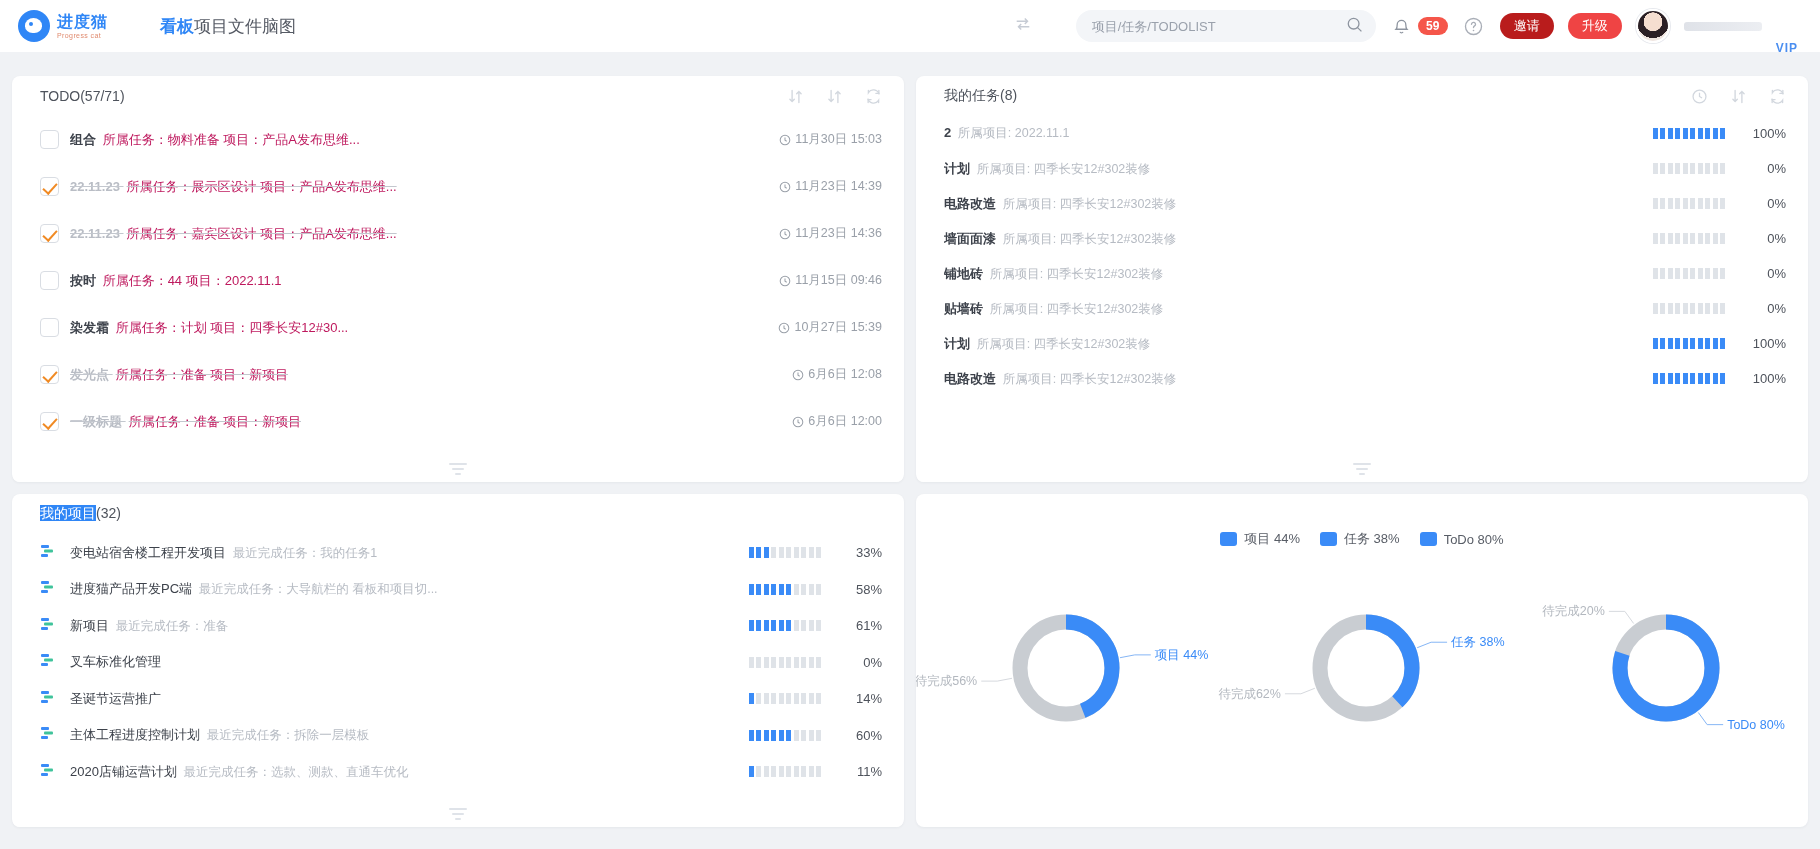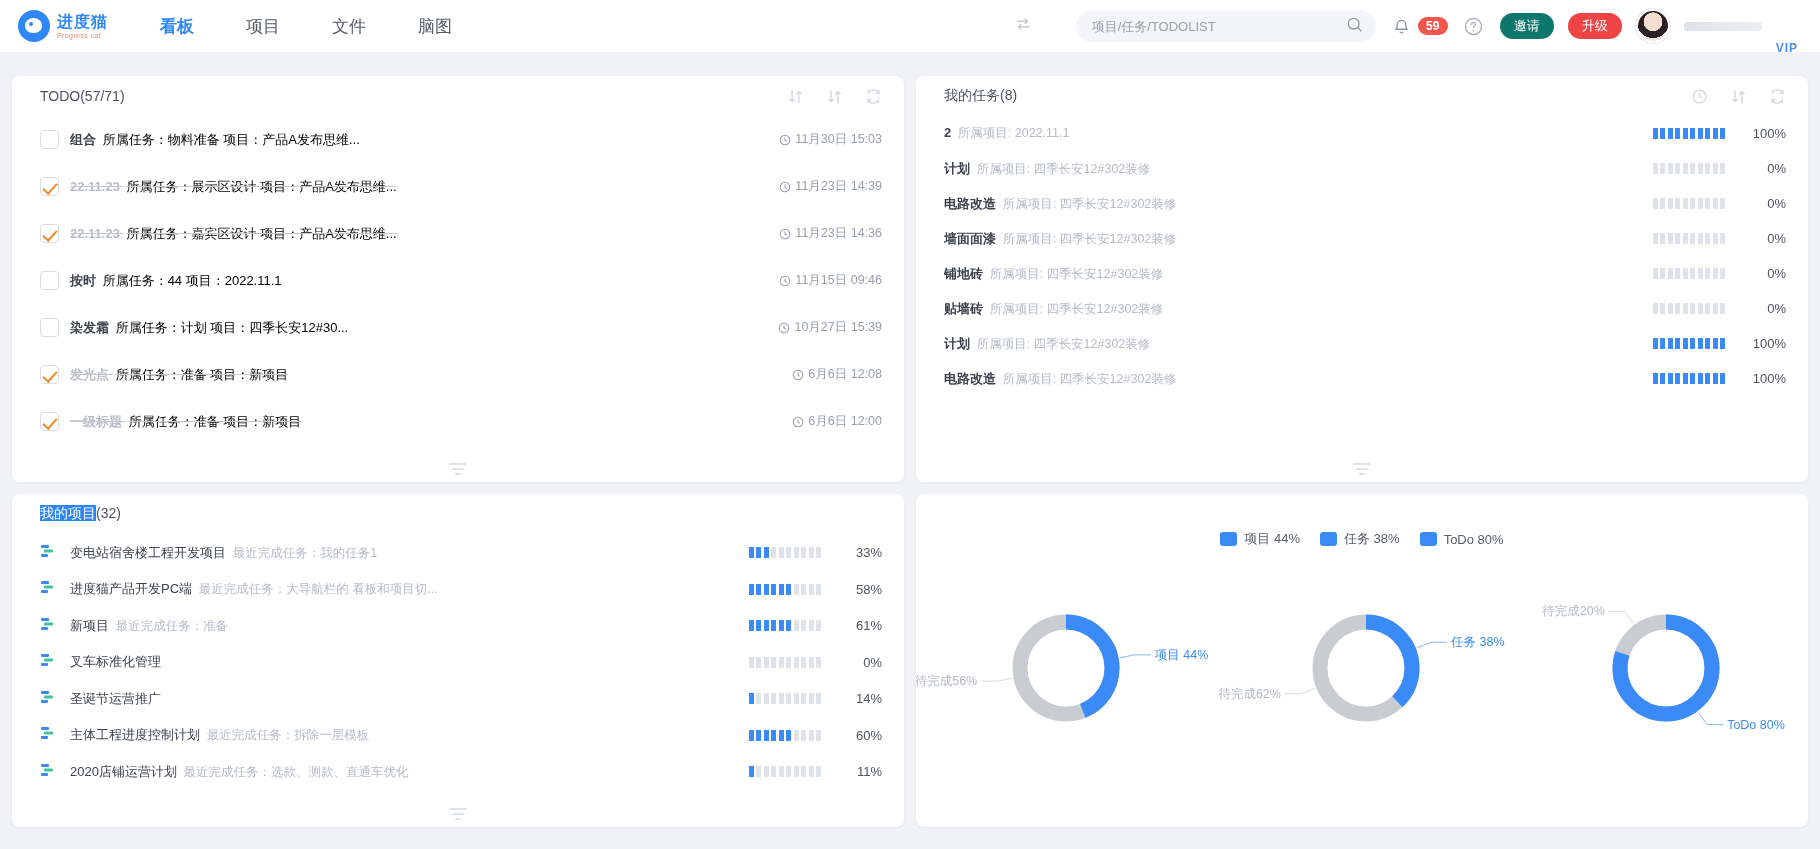--- a/index.html
+++ b/index.html
@@ -28,21 +28,21 @@
     background: #fff;
   }
   .brand-logo::before {
     content: ""; position: absolute; left: 11px; top: 12px;
     width: 4px; height: 4px; border-radius: 50%; background: #2f86f6; z-index: 2;
   }
   .brand-text { line-height: 1; }
   .brand-cn { font-size: 16px; color: #2f86f6; font-weight: 700; letter-spacing: 1px; }
   .brand-en { font-size: 7px; color: #e08a6e; letter-spacing: .4px; margin-top: 2px; }
 
-  .nav { display: flex; align-items: center; gap: 52px; }
+  .nav { display: flex; align-items: center; }
   .nav-item { font-size: 17px; color: #555a64; cursor: pointer; }
   .nav-item.active { color: #2f86f6; font-weight: 700; }
 
   .header-right {
     margin-left: auto; display: flex; align-items: center; gap: 14px;
   }
   .swap-icon { color: #c6cbd4; font-size: 17px; margin-right: 30px; }
   .search-box {
     width: 300px; height: 32px; border-radius: 16px; background: #f3f5f8;
     display: flex; align-items: center; padding: 0 12px 0 16px;
@@ -58,21 +58,21 @@
   }
   .bell-wrap { display: flex; align-items: center; gap: 4px; }
   .badge {
     background: #f5564a; color: #fff; font-size: 12px; font-weight: 700;
     border-radius: 11px; padding: 2px 8px; min-width: 30px; text-align: center;
   }
   .pill {
     border-radius: 14px; padding: 4px 14px; font-size: 13px;
     color: #fff; cursor: pointer; white-space: nowrap;
   }
-  .pill.invite { background: #0f766e; }
+  .pill.invite { background: #b91c1c; }
   .pill.upgrade { background: #ef4444; }
   .avatar {
     width: 34px; height: 34px; border-radius: 50%;
     background: radial-gradient(circle at 50% 36%, #f5ded0 0 38%, #2b2025 39% 66%, #efe5e0 67%);
     border: 2px solid #fff; box-shadow: 0 0 0 1px #e7e9ee; flex: none;
   }
   .user-name {
     width: 78px; height: 9px; border-radius: 3px;
     background: linear-gradient(90deg,#dfe2e8,#eceef2);
   }
@@ -110,21 +110,21 @@
     background: #fff; flex: none; margin-right: 11px; position: relative;
     cursor: pointer;
   }
   .cbox.done::after {
     content: ""; position: absolute; left: 5px; top: 2px;
     width: 6px; height: 12px; border: solid #f08a24;
     border-width: 0 2.5px 2.5px 0; transform: rotate(42deg);
   }
   .todo-text { font-size: 13px; white-space: nowrap; overflow: hidden; }
   .todo-name { color: #3d424b; font-weight: 600; }
-  .todo-meta { color: #000000; margin-left: 3px; }
+  .todo-meta { color: #be185d; margin-left: 3px; }
   .todo-row.done .todo-text { text-decoration: line-through; color: #c3c7ce; }
   .todo-row.done .todo-name { color: #b9bdc5; }
   .todo-time {
     margin-left: auto; font-size: 12.5px; color: #9aa0a9;
     white-space: nowrap; display: flex; align-items: center; gap: 4px;
     padding-left: 14px;
   }
 
   .task-row { display: flex; align-items: center; height: 35px; }
   .task-text { font-size: 13px; white-space: nowrap; overflow: hidden; }

